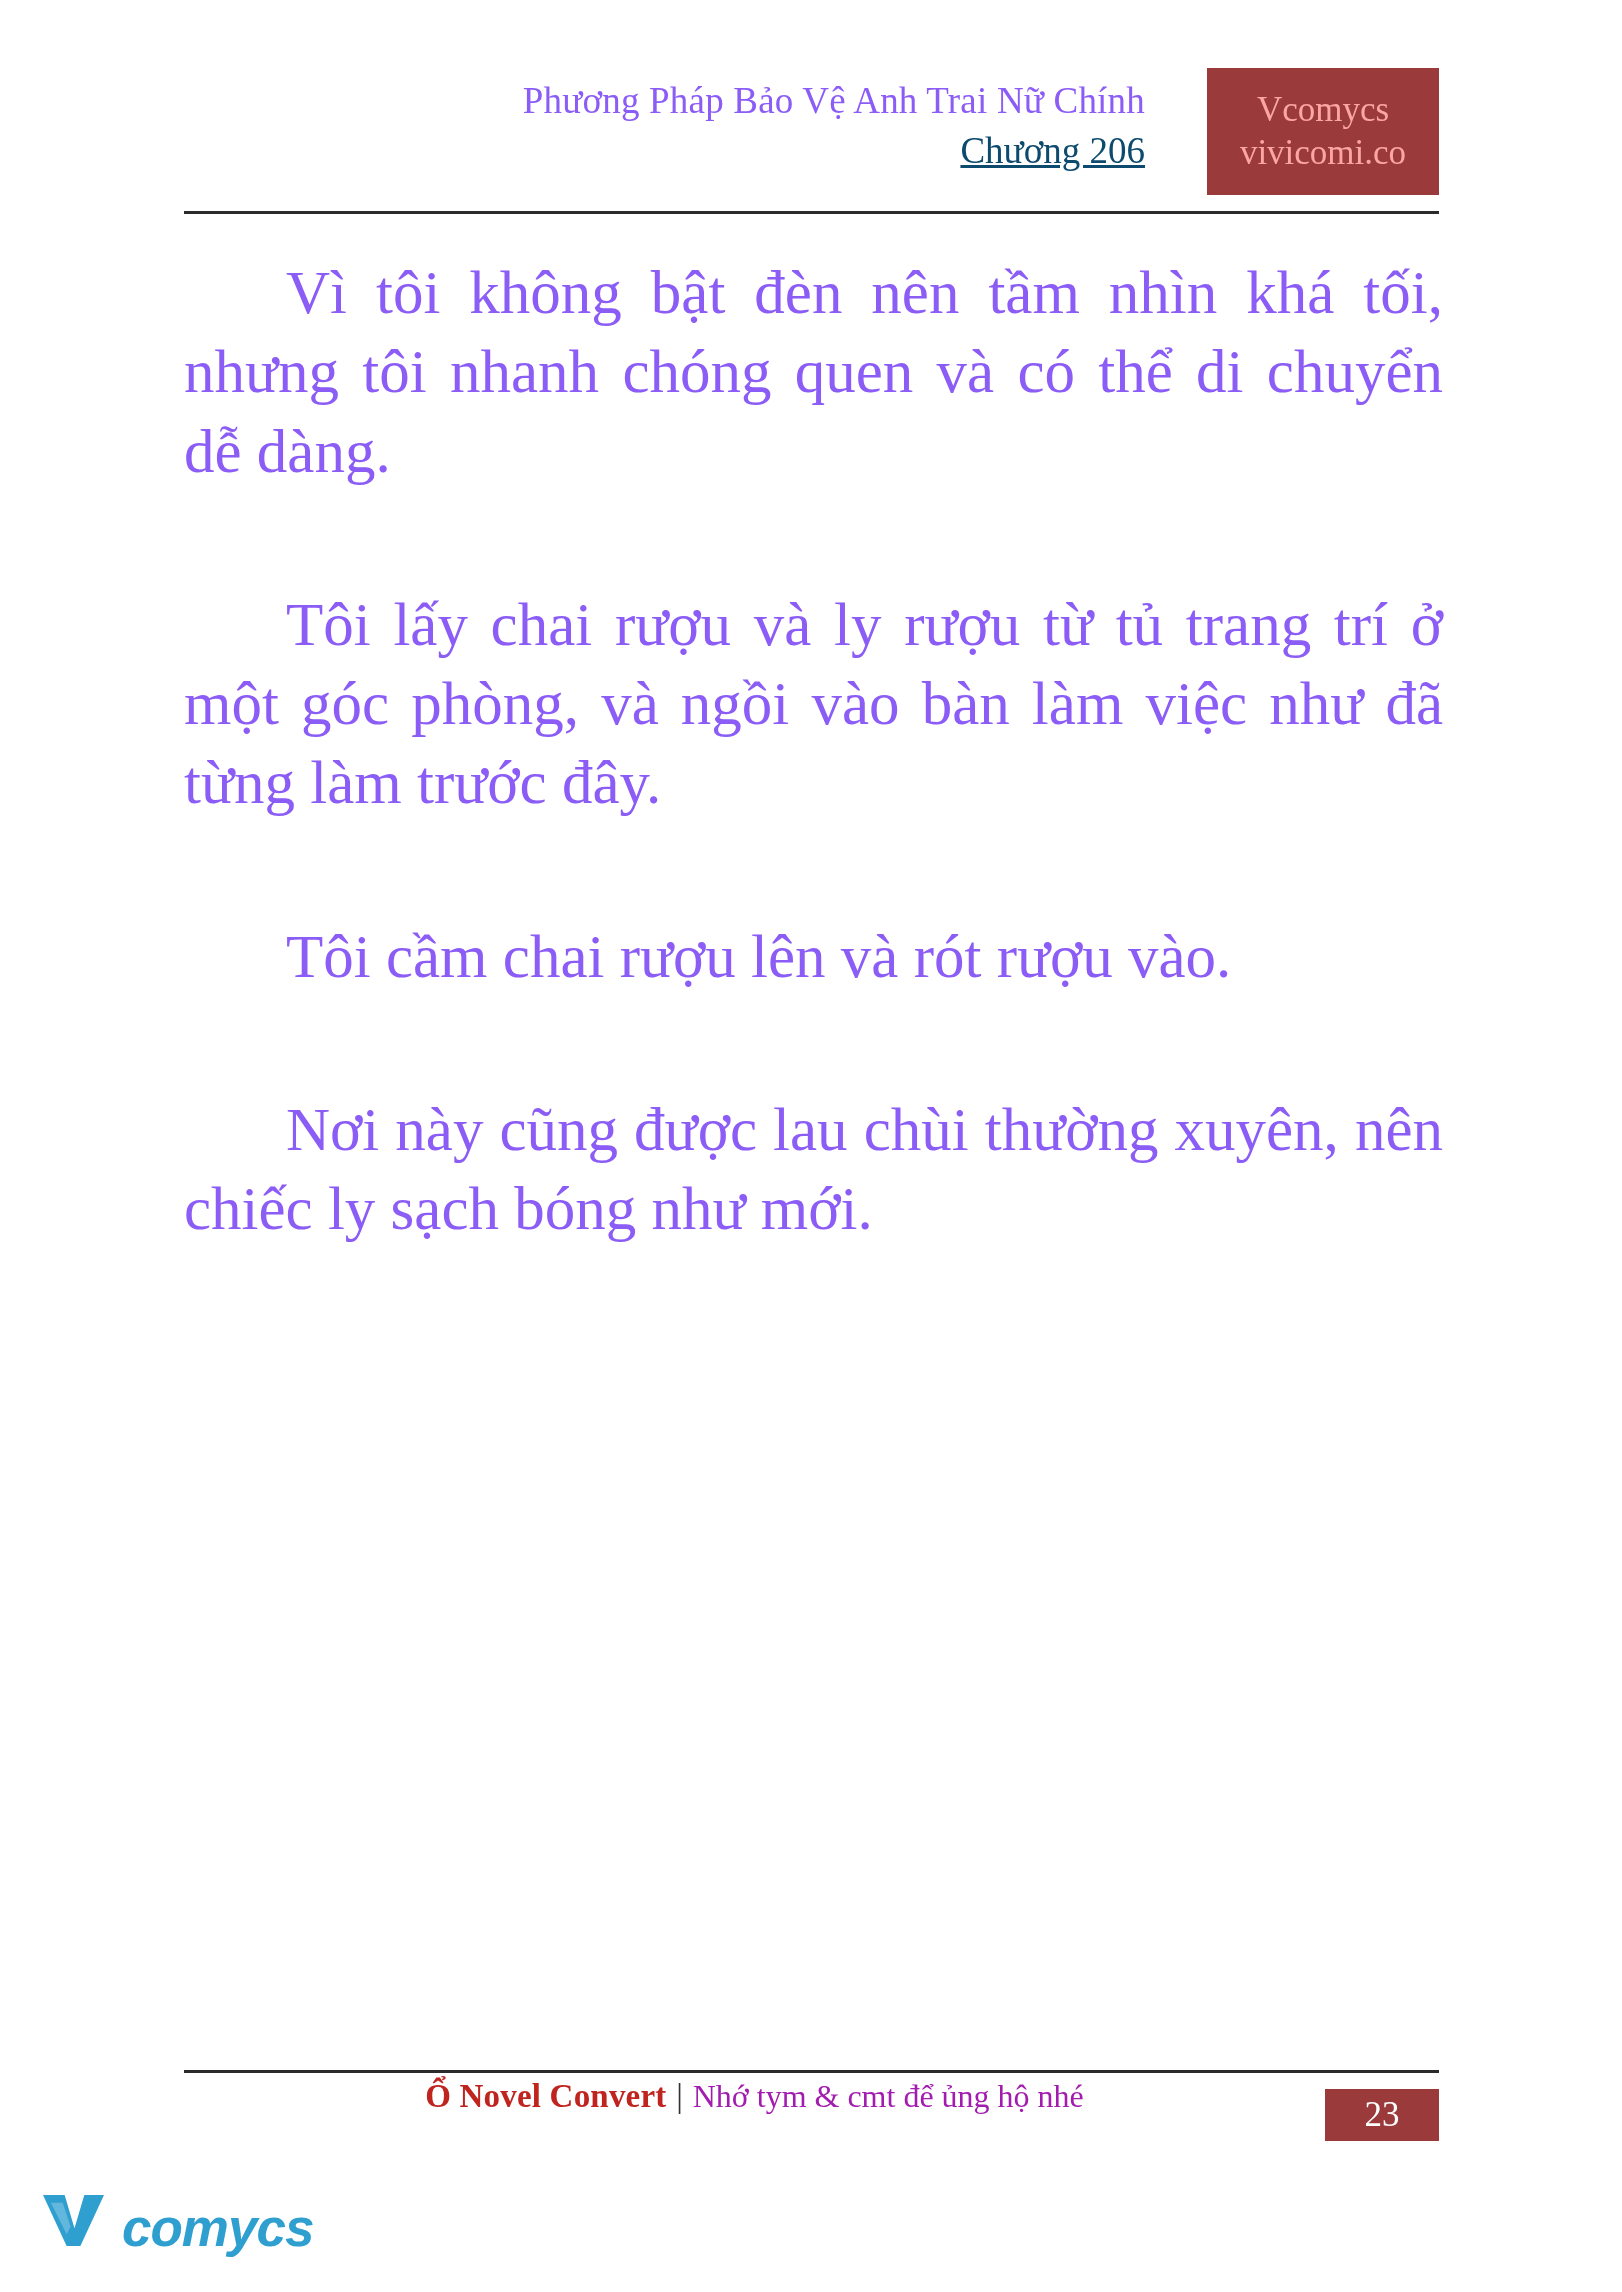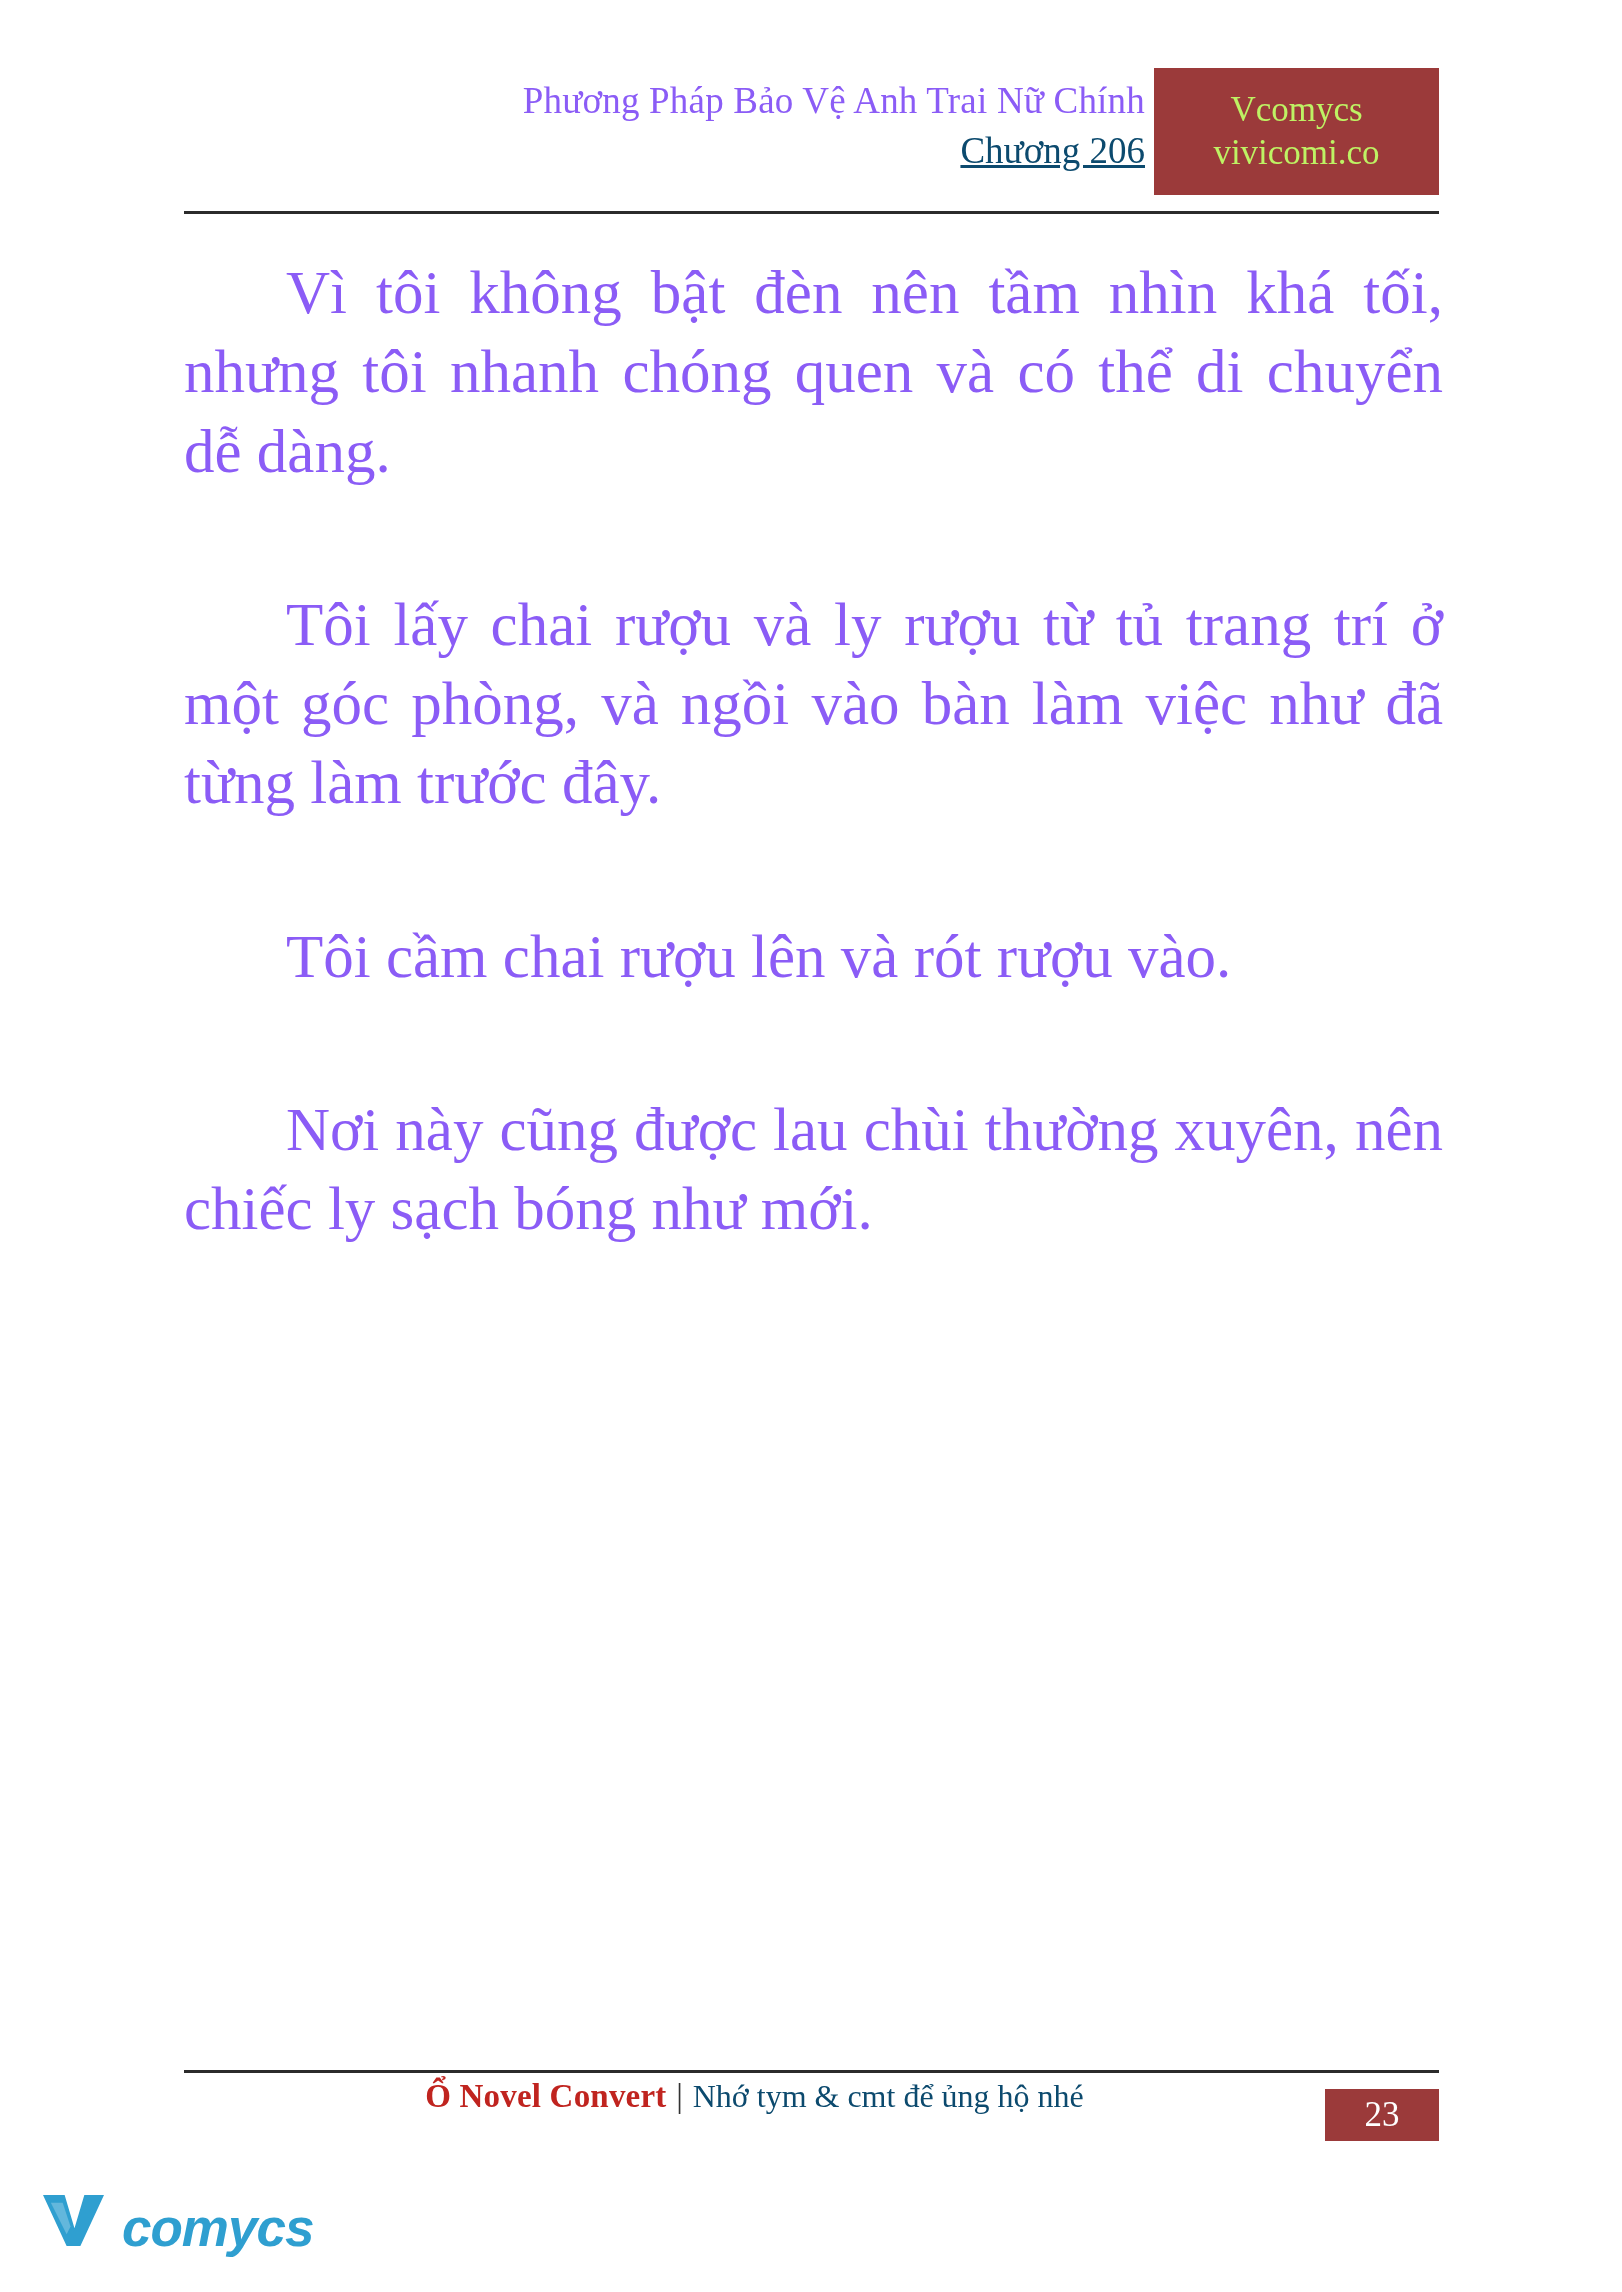--- a/index.html
+++ b/index.html
@@ -59,24 +59,24 @@
     font-size: 37px;
     color: #0c4a6e;
     white-space: nowrap;
     text-decoration: underline;
   }
 
   .brand-box {
     position: absolute;
     right: 0px;
     top: -7.8px;
-    width: 285px;
+    width: 232px;
     height: 127px;
     background: #9b3a3a;
-    color: #bef264;
+    color: #fca5a5;
     display: flex;
     flex-direction: column;
     align-items: center;
     justify-content: center;
     line-height: 1.22;
   }
   .brand-line1 { font-size: 35px; }
   .brand-line2 { font-size: 35px; }
 
   
@@ -130,21 +130,21 @@
     font-weight: bold;
     font-size: 33px;
     letter-spacing: 0.2px;
   }
   .footer-sep {
     color: #333;
     font-size: 33px;
     margin: 0 9.8px;
   }
   .footer-note {
-    color: #0c4a6e;
+    color: #a21caf;
     font-size: 32px;
   }
   .page-number-box {
     width: 114px;
     height: 52px;
     background: #9b3a3a;
     color: #ffffff;
     font-size: 35px;
     display: flex;
     align-items: center;

